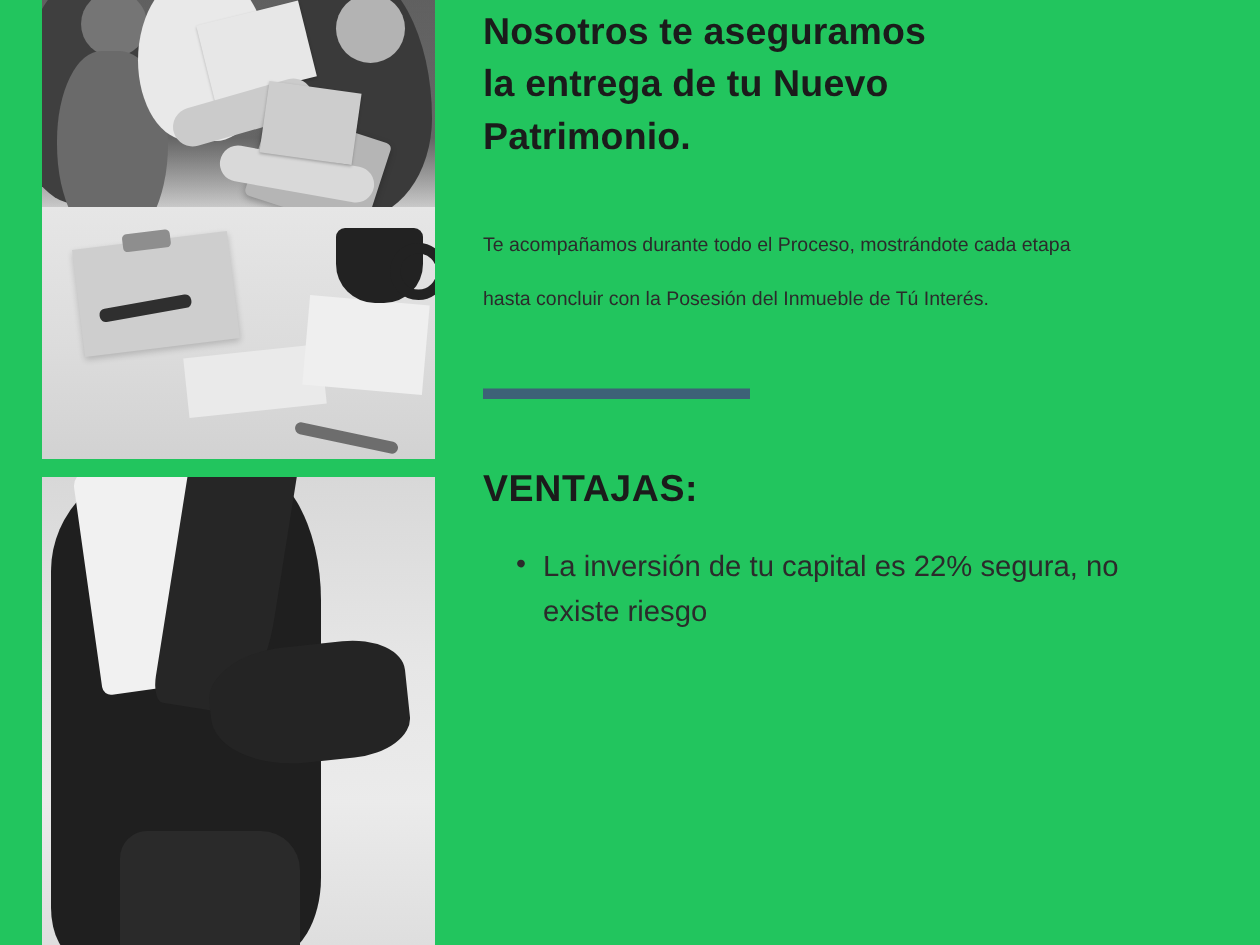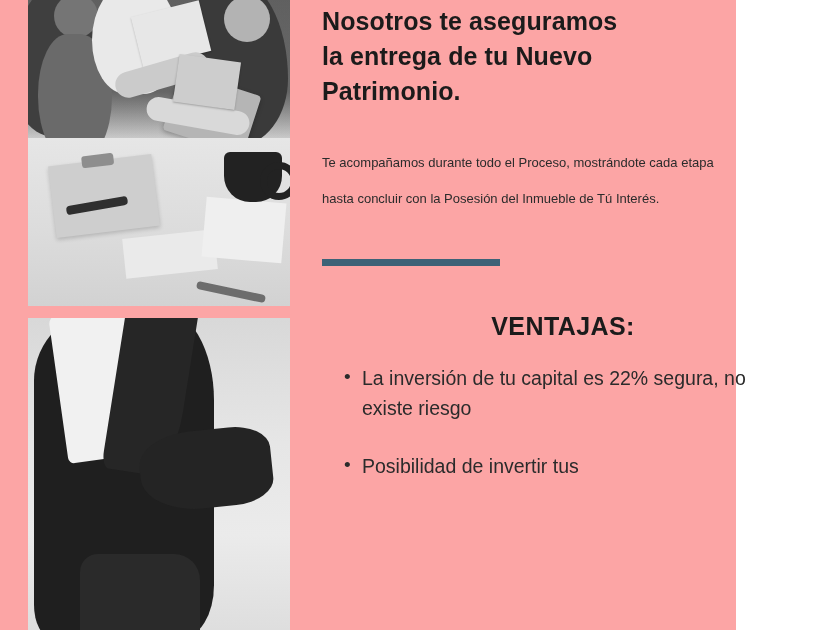--- a/index.html
+++ b/index.html
@@ -10,23 +10,23 @@
   body {
     width: 840px;
     height: 630px;
     overflow: hidden;
     font-family: "Liberation Sans", sans-serif;
     color: #1d1d1d;
   }
 
   .page {
     position: relative;
-    width: 736px;
+    width: 840px;
     height: 630px;
-    background: #fca5a5;
+    background: #22c55e;
   }
 
   
   .photo-col {
     position: absolute;
     left: 28px;
     top: 0;
     width: 262px;
     height: 630px;
   }
@@ -211,21 +211,20 @@
     height: 7px;
     background: #3d6277;
   }
 
   .subhead {
     margin: 46px 0 0 0;
     font-size: 25px;
     font-weight: bold;
     letter-spacing: 0.4px;
     color: #1b1b1b;
-    text-align: center;
   }
 
   .bullets {
     list-style: none;
     margin: 22px 0 0 0;
     padding: 0 0 0 22px;
   }
 
   .bullets li {
     position: relative;
@@ -294,18 +293,17 @@
     <h1 class="headline">Nosotros te aseguramos la entrega de tu Nuevo Patrimonio.</h1>
 
     <p class="paragraph">Te acompañamos durante todo el Proceso, mostrándote cada etapa hasta concluir con la Posesión del Inmueble de Tú Interés.</p>
 
     <div class="rule"></div>
 
     <h2 class="subhead">VENTAJAS:</h2>
 
     <ul class="bullets">
       <li>La inversión de tu capital es 22% segura, no existe riesgo</li>
-      <li>Posibilidad de invertir tus</li>
     </ul>
 
   </div>
 
 </div>
 
 </body></html>

